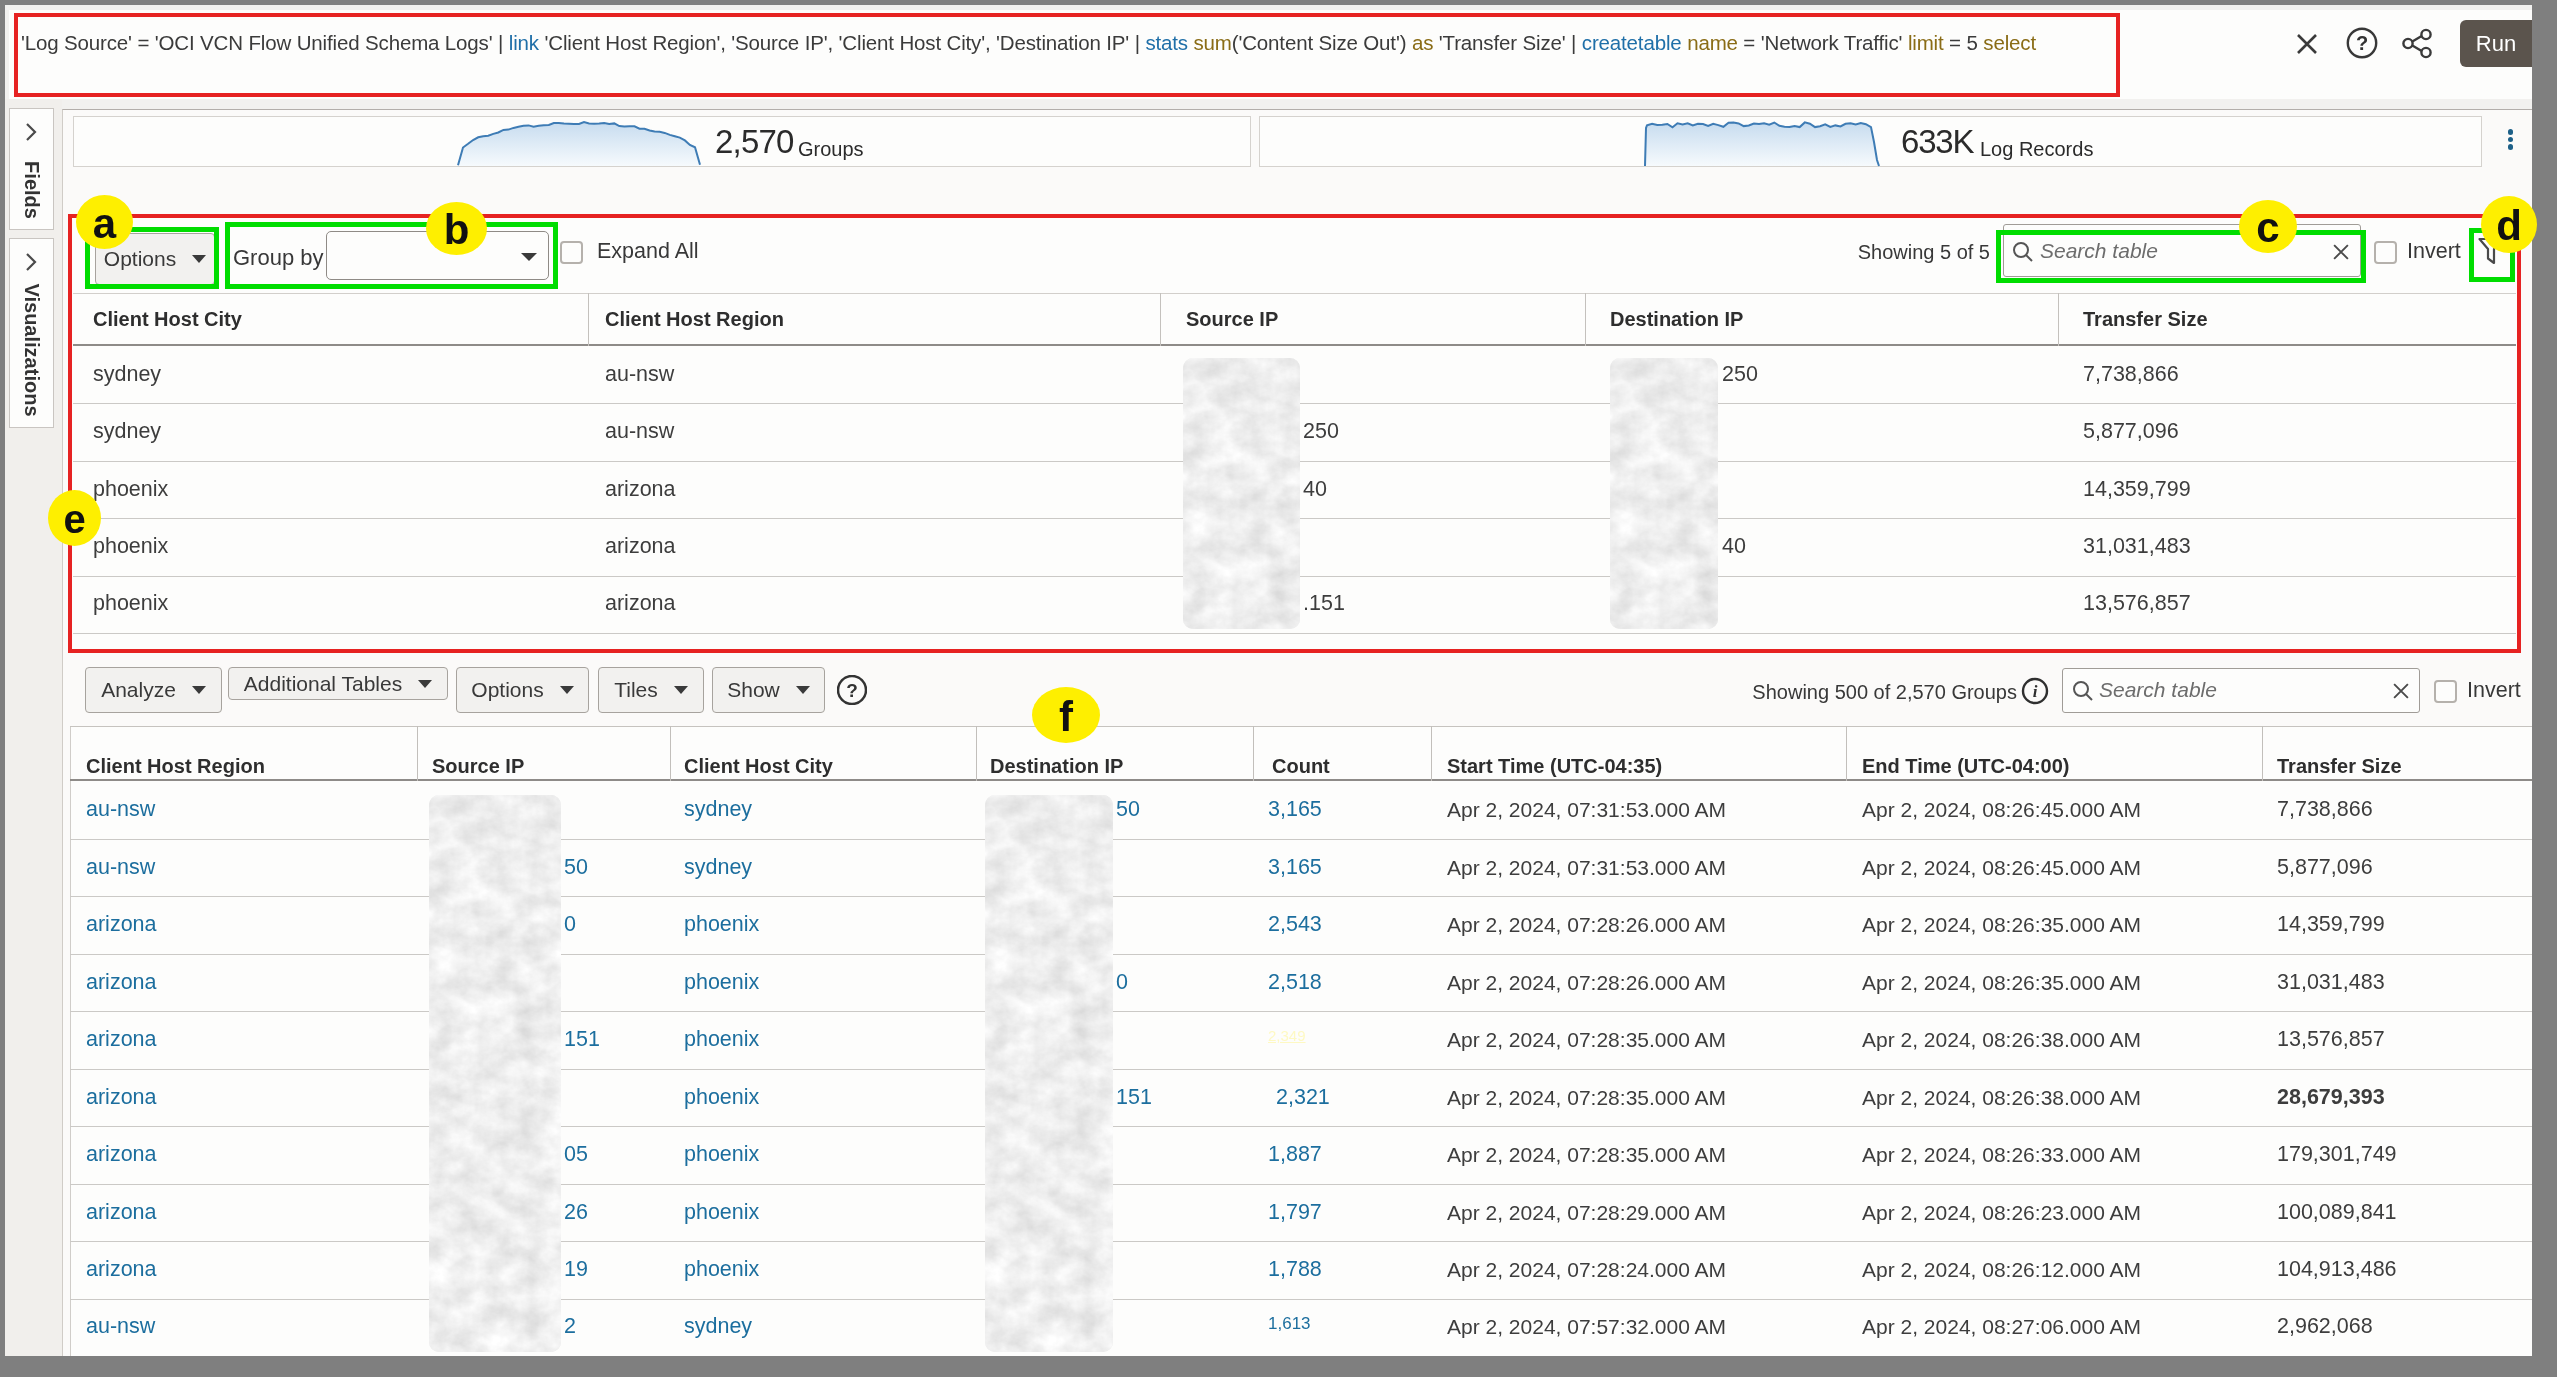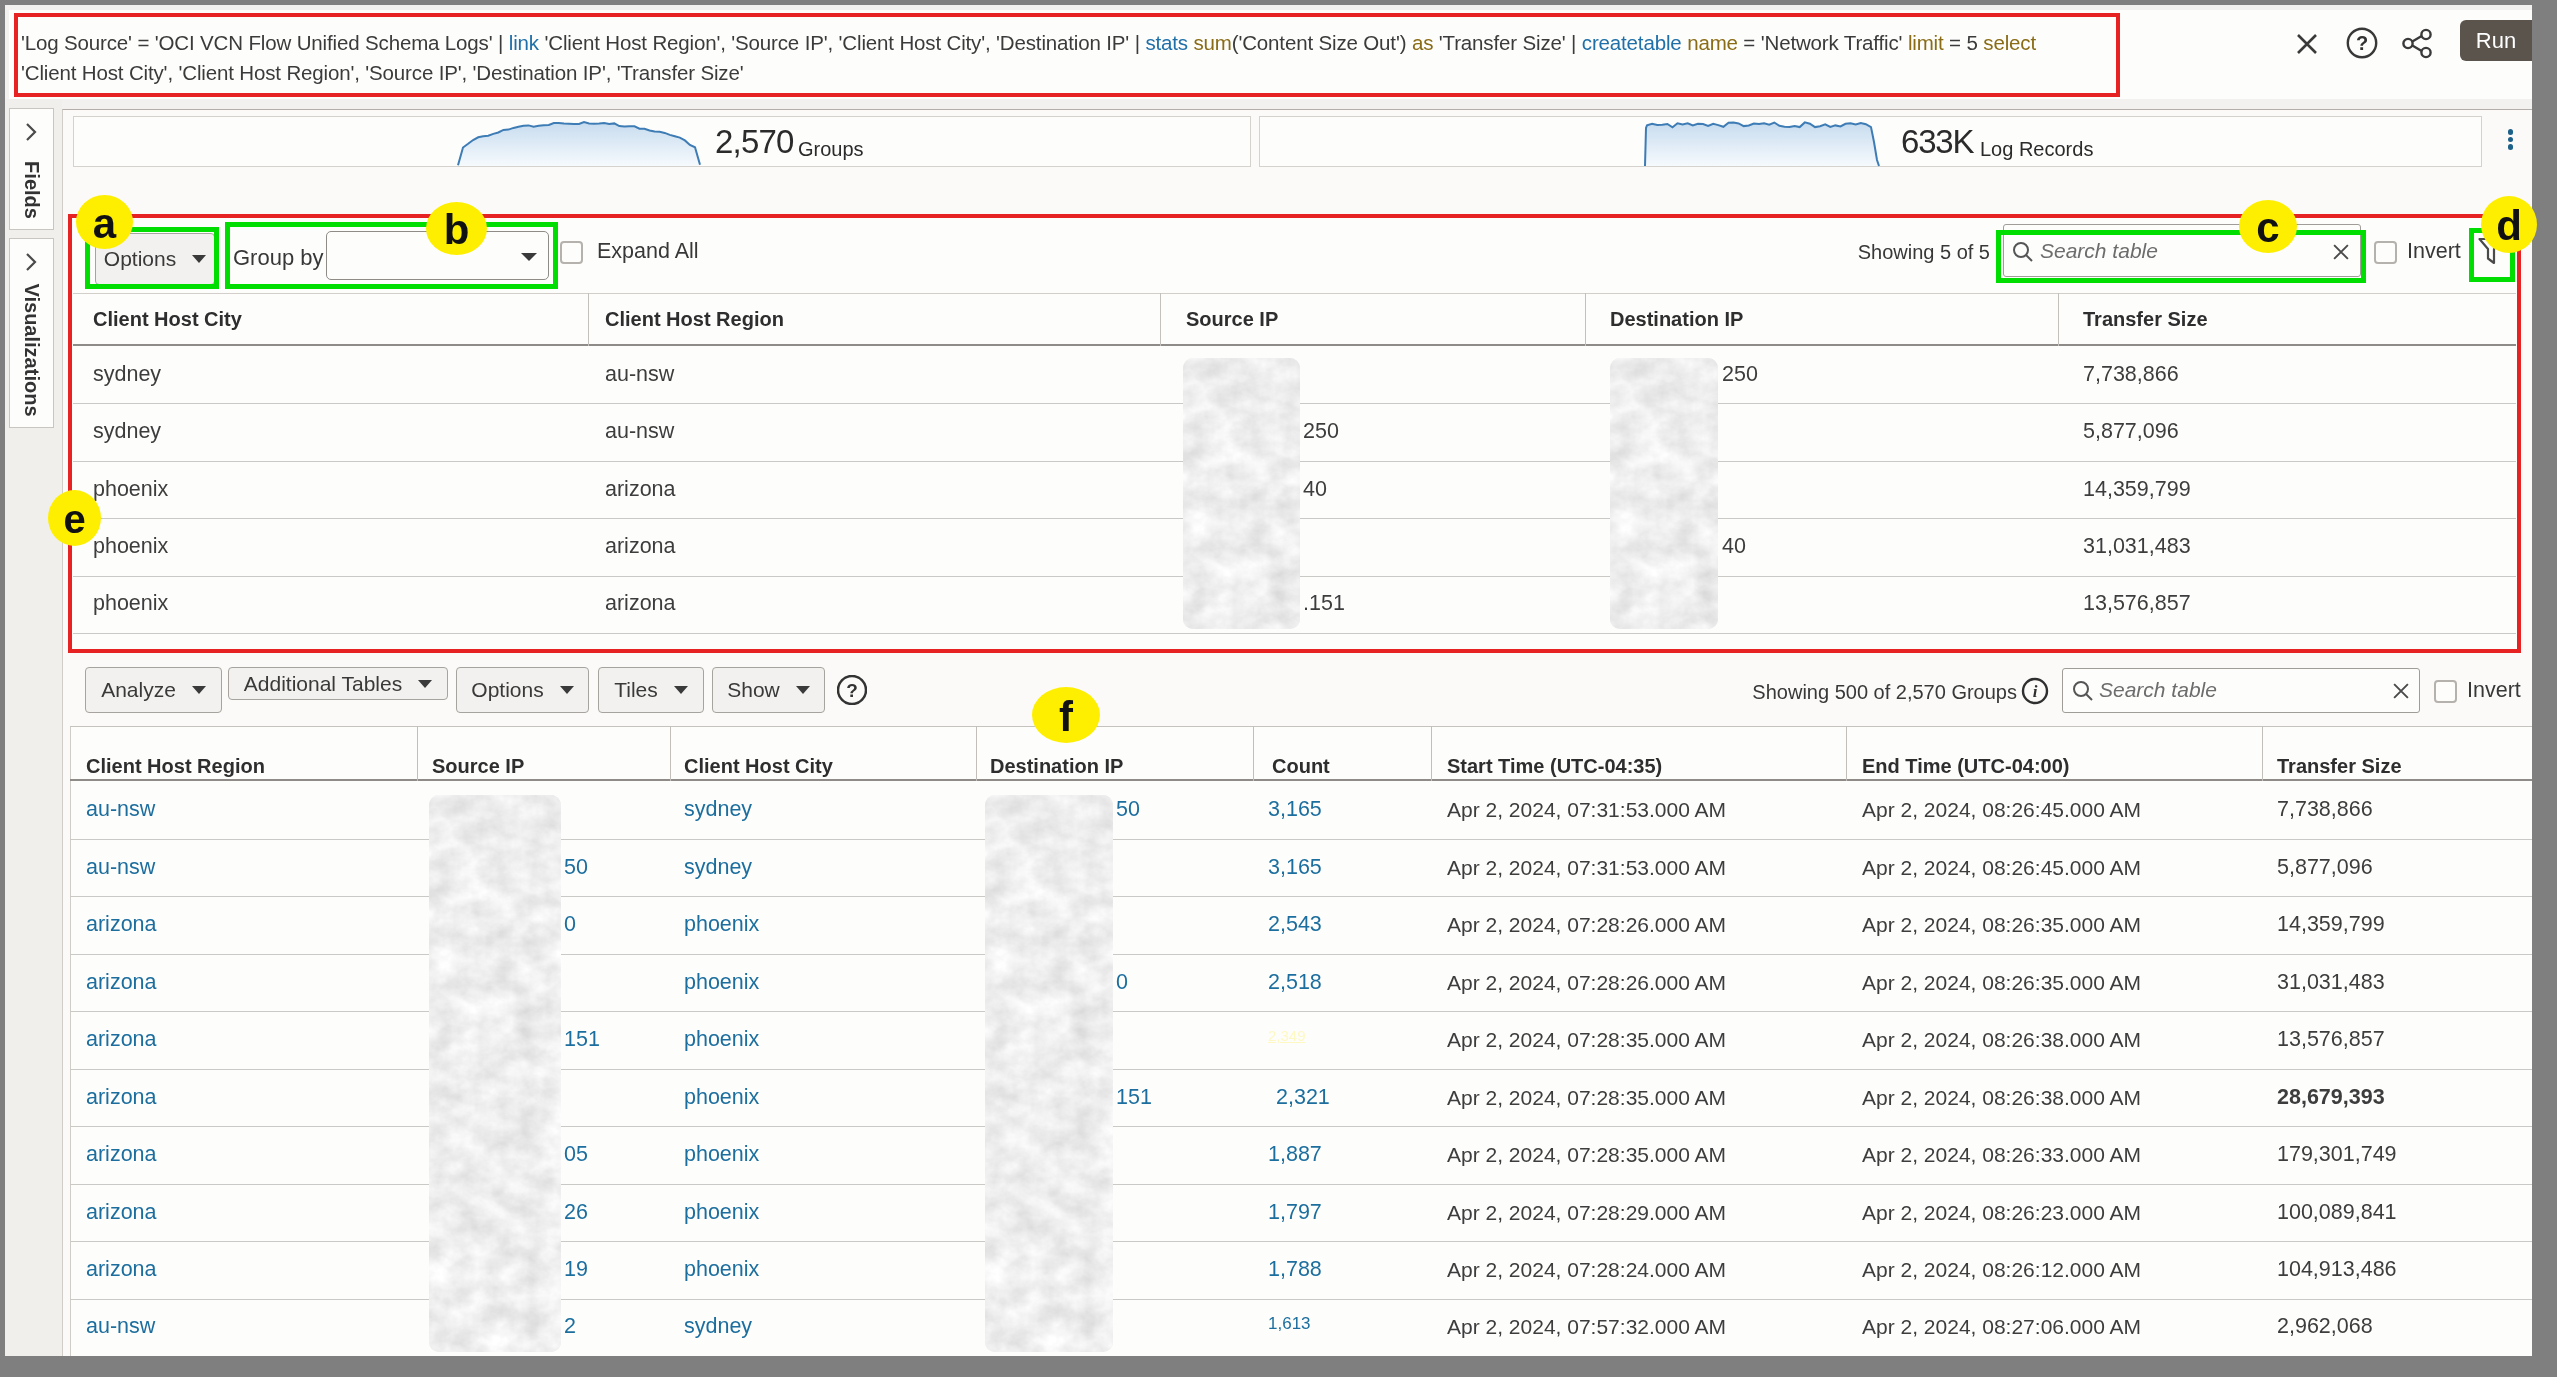--- a/index.html
+++ b/index.html
@@ -6,35 +6,34 @@
 .btn{position:absolute;background:#f2f1ef;border:1px solid #a7a39e;border-radius:4px;display:flex;align-items:center;justify-content:center;gap:16px;color:#393939;font-family:"Liberation Sans",sans-serif;box-sizing:border-box;}
 .cb{position:absolute;width:23px;height:23px;background:#fdfdfc;border:2px solid #b5b1ac;border-radius:4px;box-sizing:border-box;}
 </style></head><body>
 <div id="page">
 <div style="position:absolute;left:5px;top:5px;width:2527px;height:1351px;background:#f2f1ef;"></div>
 <div style="position:absolute;left:9px;top:10px;width:2523px;height:89px;background:#fdfdfc;"></div>
 <div style="position:absolute;left:62px;top:109px;width:2470px;height:1247px;background:#fbfaf9;border-top:1px solid #b3aeaa;border-left:1px solid #d0ccc7;box-sizing:border-box;"></div>
 <div style="position:absolute;left:5px;top:99px;width:57px;height:1257px;background:#f1efec;"></div>
 <div style="position:absolute;left:14px;top:13px;width:2106px;height:84px;border:4.5px solid #e62222;box-sizing:border-box;z-index:5;"></div>
 <div class="t" style="left:21px;top:30.7px;font-size:20.5px;color:#3b3b3b;font-weight:400;letter-spacing:-0.15px;z-index:6;"><span style="color:#3b3b3b">'Log Source' = 'OCI VCN Flow Unified Schema Logs' | </span><span style="color:#1f6fa8">link</span><span style="color:#3b3b3b"> 'Client Host Region', 'Source IP', 'Client Host City', 'Destination IP' | </span><span style="color:#1f6fa8">stats</span><span style="color:#3b3b3b"> </span><span style="color:#8a6c16">sum</span><span style="color:#3b3b3b">('Content Size Out') </span><span style="color:#8a6c16">as</span><span style="color:#3b3b3b"> 'Transfer Size' | </span><span style="color:#1f6fa8">createtable</span><span style="color:#3b3b3b"> </span><span style="color:#8a6c16">name</span><span style="color:#3b3b3b"> = 'Network Traffic' </span><span style="color:#8a6c16">limit</span><span style="color:#3b3b3b"> = 5 </span><span style="color:#8a6c16">select</span></div>
-<div class="t" style="left:21px;top:60.7px;font-size:20.5px;color:#3b3b3b;font-weight:400;letter-spacing:-0.15px;z-index:6;">'Client Host City', 'Client Host Region', 'Source IP', 'Destination IP', 'Transfer Size'</div>
 <svg style="position:absolute;left:2294px;top:31px" width="26" height="26" viewBox="0 0 26 26">
       <path d="M4 4 L22 22 M22 4 L4 22" stroke="#3a3a3a" stroke-width="2.6" fill="none"></path>
     </svg>
 <svg style="position:absolute;left:2346px;top:27px" width="32" height="32" viewBox="0 0 32 32">
       <circle cx="16" cy="16" r="14.2" stroke="#383838" stroke-width="2.4" fill="none"></circle>
       <text x="16" y="22.5" text-anchor="middle" font-family="Liberation Sans" font-size="20" font-weight="bold" fill="#333">?</text>
     </svg>
 <svg style="position:absolute;left:2400px;top:28px" width="34" height="31" viewBox="0 0 34 31">
       <path d="M9 15.5 L25 6 M9 15.5 L25 25" stroke="#3a3a3a" stroke-width="2.4" fill="none"></path>
       <circle cx="8" cy="15.5" r="4.6" stroke="#3a3a3a" stroke-width="2.4" fill="#fdfdfc"></circle>
       <circle cx="26" cy="6.5" r="4.6" stroke="#3a3a3a" stroke-width="2.4" fill="#fdfdfc"></circle>
       <circle cx="26" cy="24.5" r="4.6" stroke="#3a3a3a" stroke-width="2.4" fill="#fdfdfc"></circle>
     </svg>
-<div style="position:absolute;left:2460px;top:20px;width:72px;height:41px;background:#5b544d;border-radius:6px 0 0 6px;display:flex;align-items:center;justify-content:center;color:#fff;font-size:22px;font-family:'Liberation Sans',sans-serif;">Run</div>
+<div style="position:absolute;left:2460px;top:20px;width:72px;height:47px;background:#5b544d;border-radius:6px 0 0 6px;display:flex;align-items:center;justify-content:center;color:#fff;font-size:22px;font-family:'Liberation Sans',sans-serif;">Run</div>
 <div style="position:absolute;left:9px;top:108px;width:45px;height:122px;background:#fdfdfc;border:1px solid #c9c5c1;box-sizing:border-box;"></div>
 <svg style="position:absolute;left:23px;top:120px" width="16" height="24" viewBox="0 0 16 24">
       <path d="M4 4 L12 12 L4 20" stroke="#4a4a4a" stroke-width="2.2" fill="none"></path>
     </svg>
 <div style="position:absolute;left:31px;top:190px;transform:translate(-50%,-50%) rotate(90deg);font-size:20px;font-weight:700;color:#333;white-space:nowrap;font-family:'Liberation Sans',sans-serif;">Fields</div>
 <div style="position:absolute;left:9px;top:238px;width:45px;height:190px;background:#fdfdfc;border:1px solid #c9c5c1;box-sizing:border-box;"></div>
 <svg style="position:absolute;left:23px;top:250px" width="16" height="24" viewBox="0 0 16 24">
       <path d="M4 4 L12 12 L4 20" stroke="#4a4a4a" stroke-width="2.2" fill="none"></path>
     </svg>
 <div style="position:absolute;left:31px;top:350px;transform:translate(-50%,-50%) rotate(90deg);font-size:20px;font-weight:700;color:#333;white-space:nowrap;font-family:'Liberation Sans',sans-serif;">Visualizations</div>

